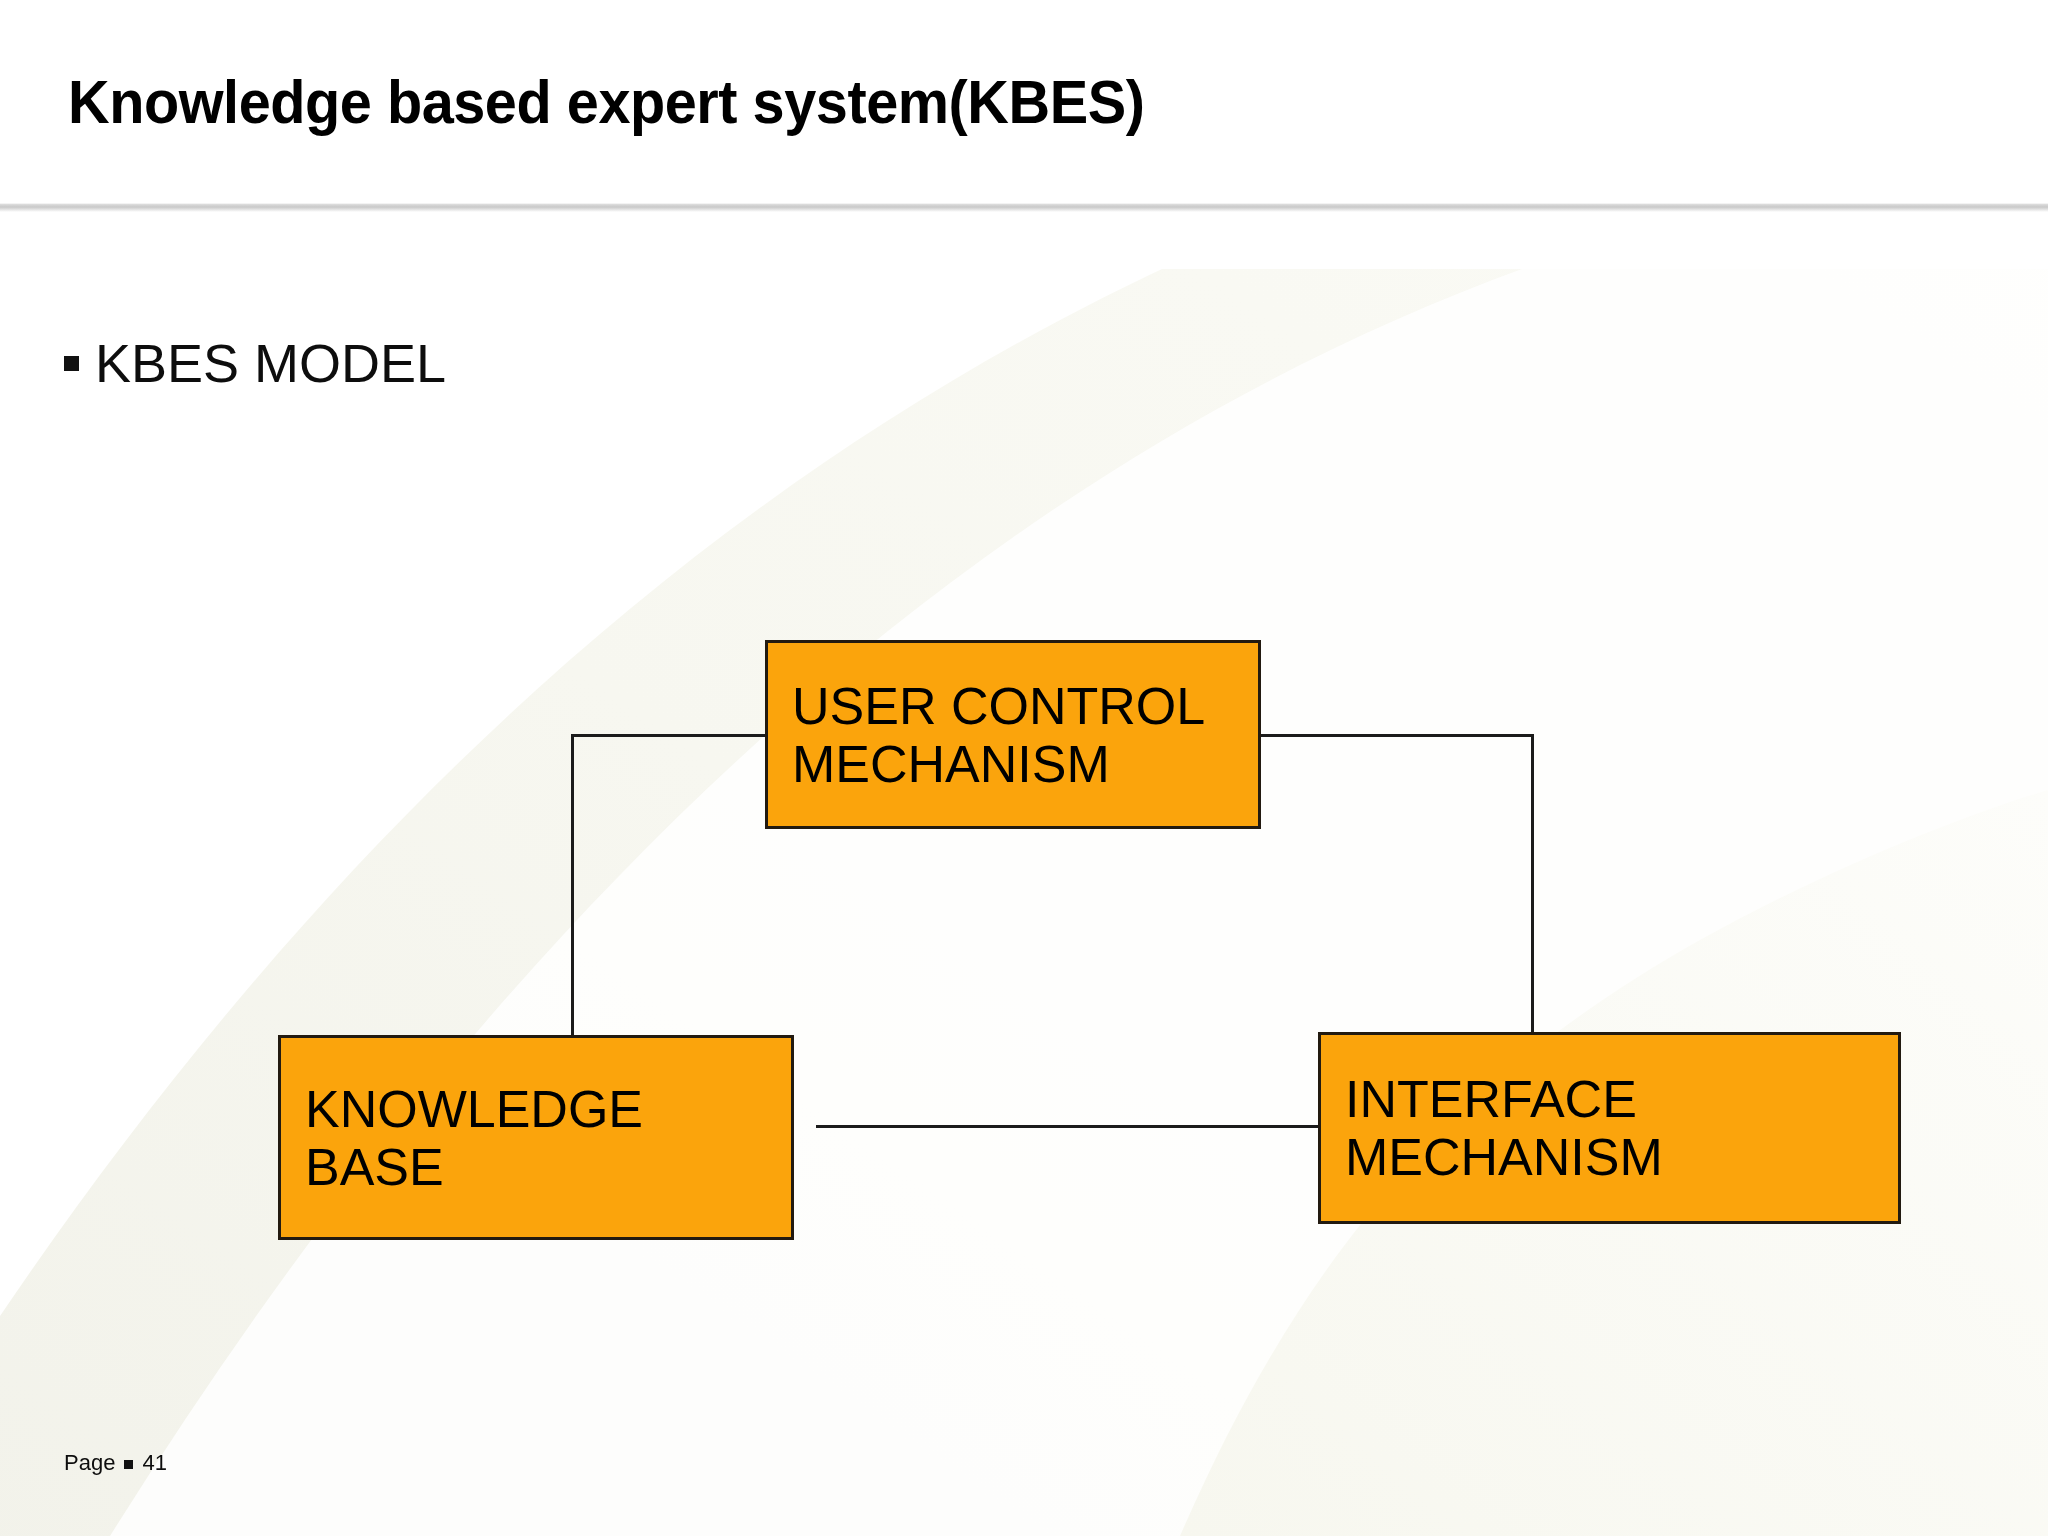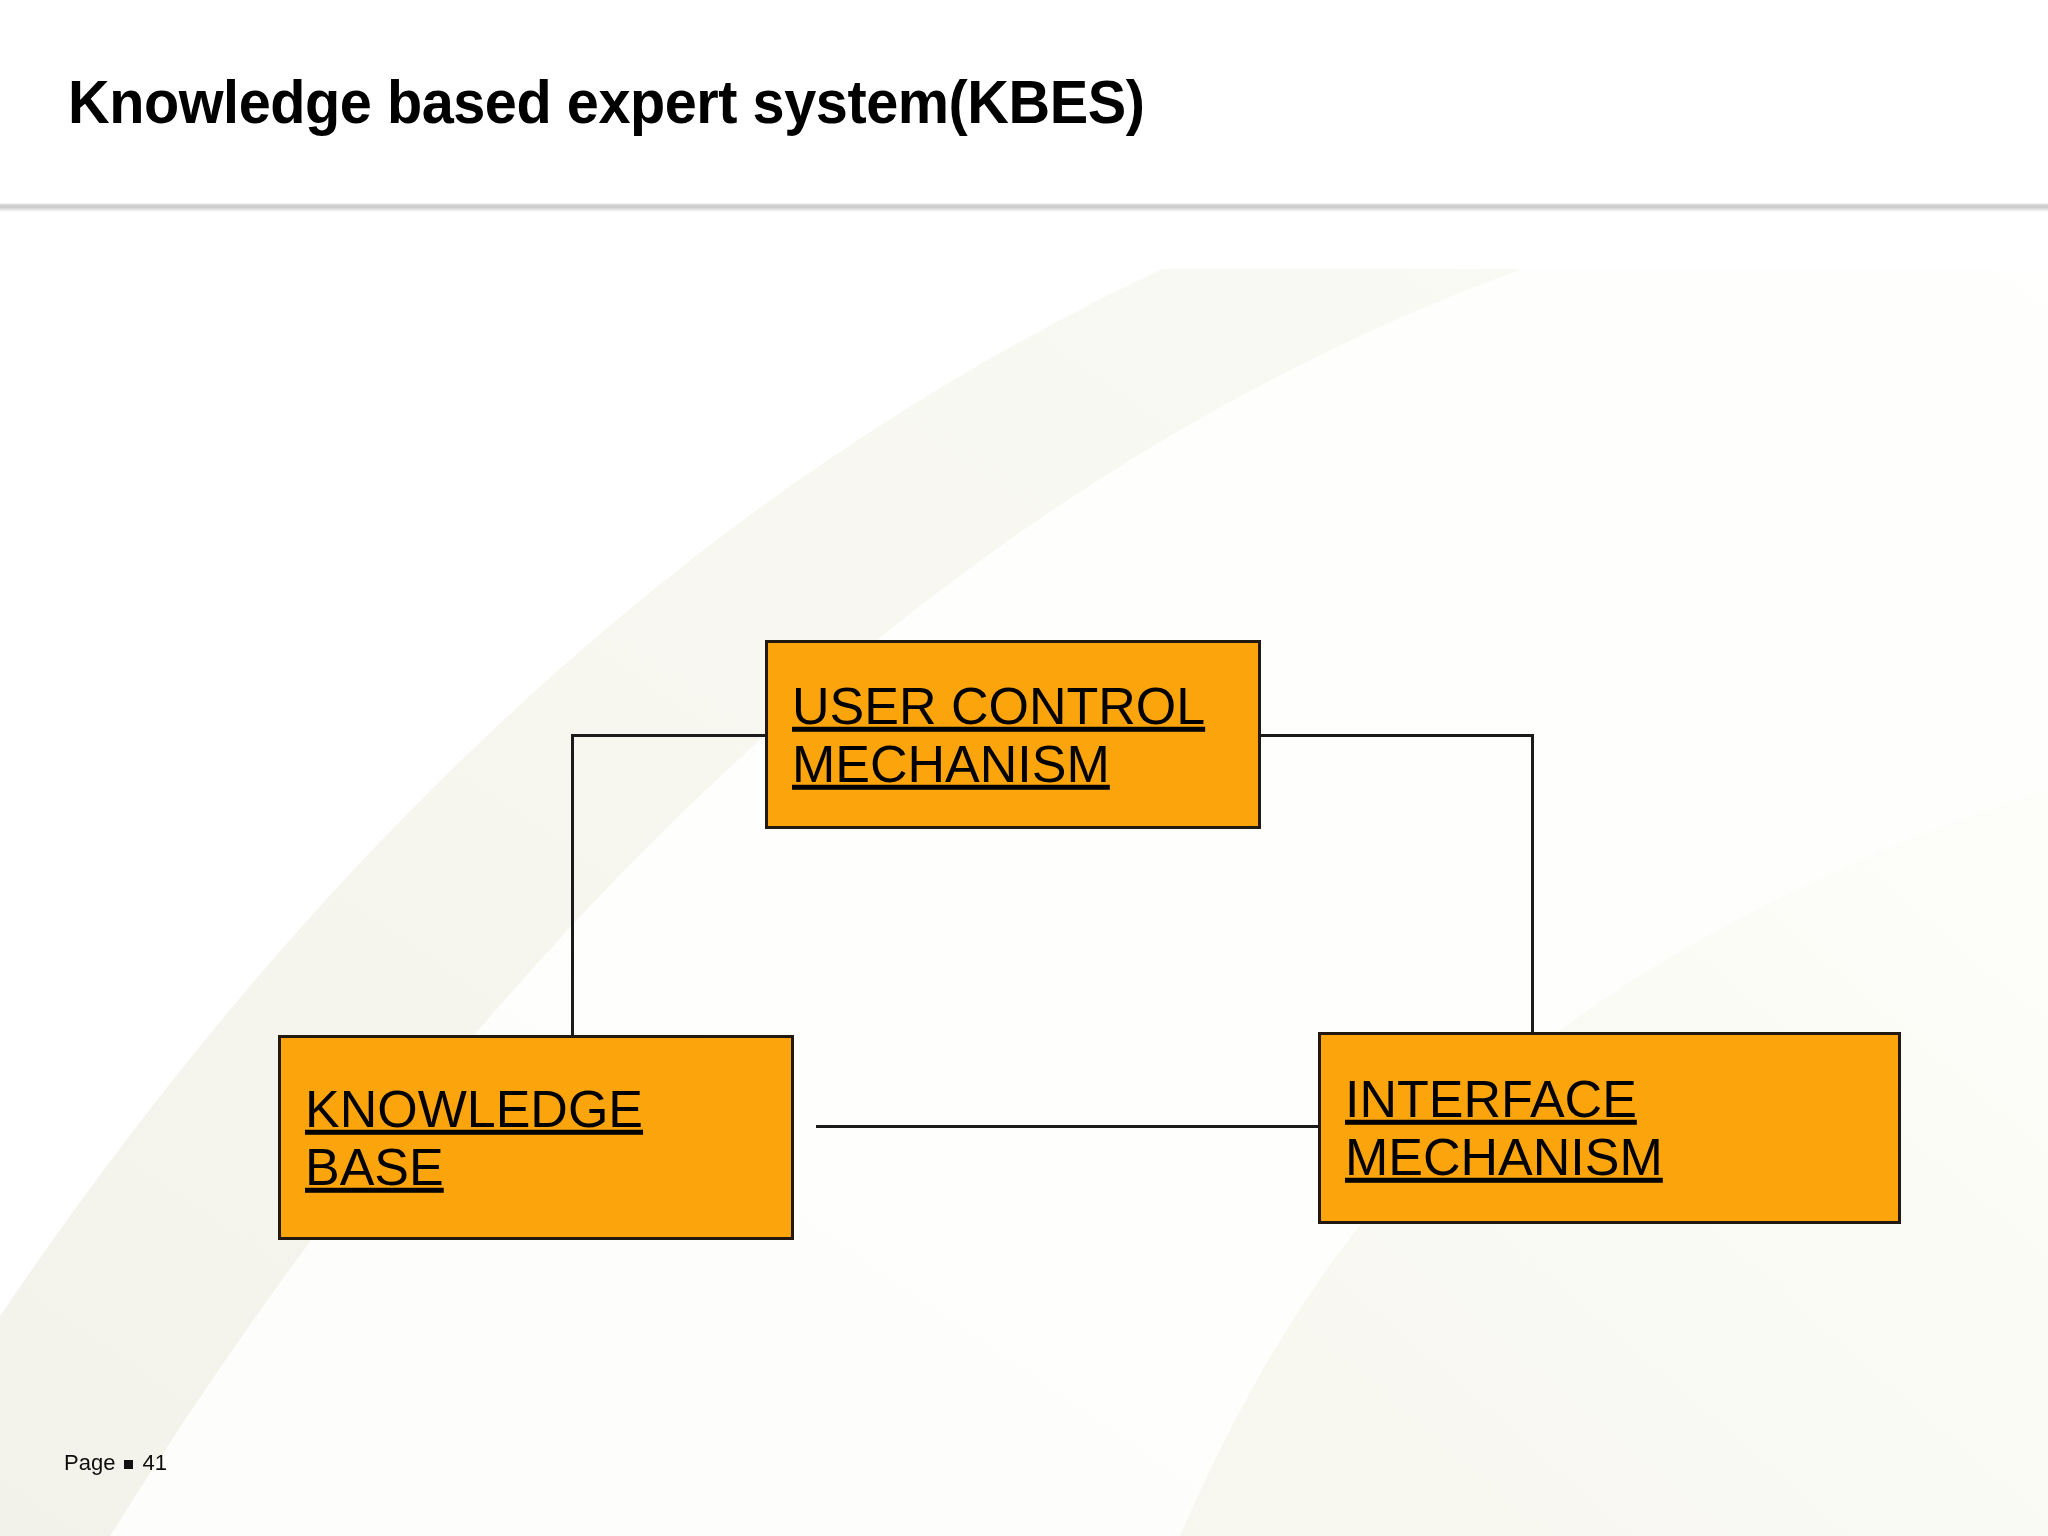--- a/index.html
+++ b/index.html
@@ -113,21 +113,20 @@
   .node-label {
     position: absolute;
     left: 22px;
     right: 10px;
     top: 50%;
     transform: translateY(-50%);
     font-size: 52px;
     line-height: 1.12;
     color: #000000;
     white-space: pre-line;
-    text-decoration: underline;
   }
 
   
   #node-user-control { left: 765px;  top: 640px;  width: 496px; height: 189px; }
   #node-user-control .node-label { left: 24px; top: 50%; }
 
   #node-knowledge-base { left: 278px;  top: 1035px; width: 516px; height: 205px; }
   #node-knowledge-base .node-label { left: 24px; }
 
   #node-interface-mechanism { left: 1318px; top: 1032px; width: 583px; height: 192px; }
@@ -189,20 +188,24 @@
       <path d="M 1180 1536 C 1300 1260, 1450 1080, 1700 940 C 1840 862, 1980 810, 2048 790
                L 2048 1536 Z" fill="url(#swooshGrad2)"></path>
     </svg>
   </div>
 
   <div class="header">
     <div class="header-title">Knowledge based expert system(KBES)</div>
     <div class="header-rule"></div>
   </div>
 
+  <div class="bullet-row">
+    <span class="bullet-marker"></span>
+    <span class="bullet-text">KBES MODEL</span>
+  </div>
 
   <div class="diagram">
 
     <div class="connector conn-h" id="conn-ucm-left-h"></div>
     <div class="connector conn-v" id="conn-ucm-left-v"></div>
 
     <div class="connector conn-h" id="conn-ucm-right-h"></div>
     <div class="connector conn-v" id="conn-ucm-right-v"></div>
 
     <div class="connector conn-h" id="conn-kb-im-h"></div>

